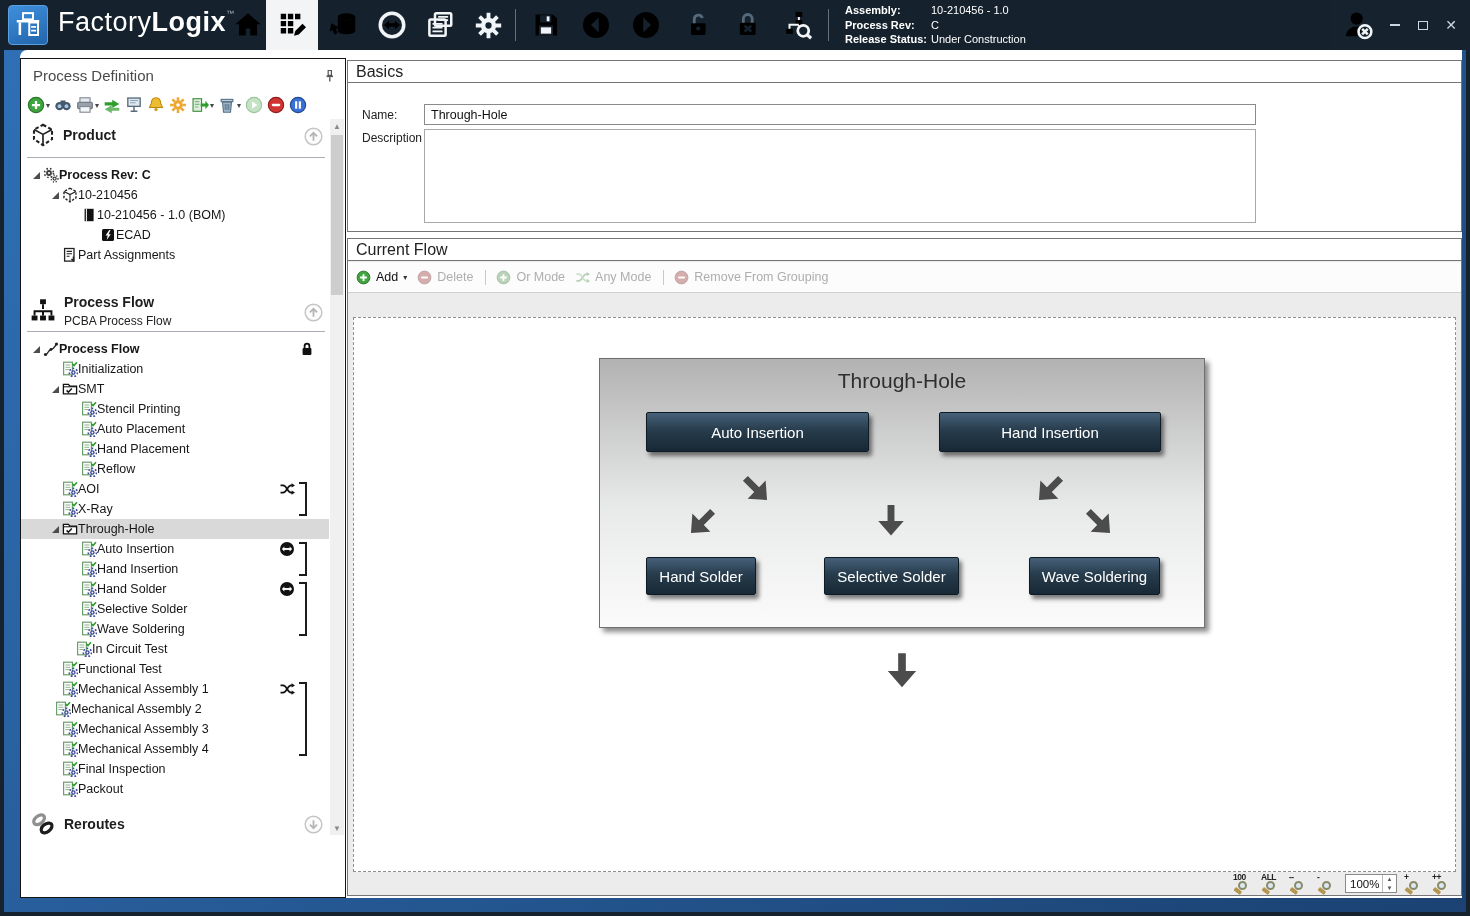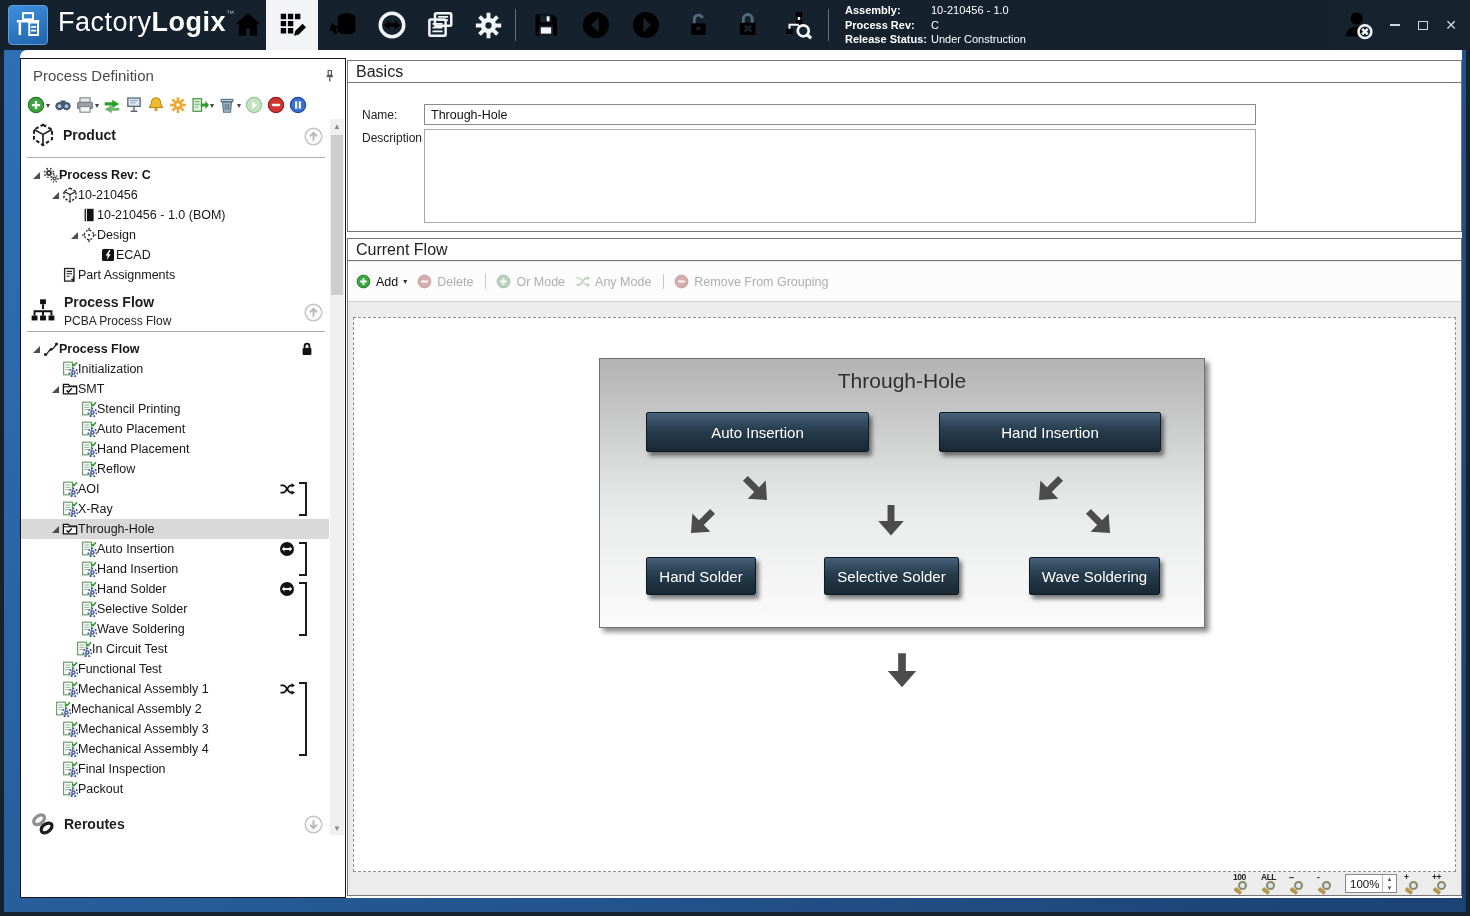--- a/index.html
+++ b/index.html
@@ -61,21 +61,21 @@
 
   
   .main { position:absolute; left:327px; top:0; right:0; bottom:0; background:#fff; }
   .panel { position:absolute; left:0; right:0; border:1px solid #767676; background:#fff; }
   .panel-h { height:22px; line-height:21px; padding:0 8px; font-size:16px; color:#222; border-bottom:1px solid #767676; background:#fff; }
   .basics { top:10px; height:172px; }
   .b-lab { position:absolute; left:14px; font-size:12px; color:#222; }
   .b-input { position:absolute; left:76px; width:832px; height:21px; border:1px solid #8a8a8a; font-size:12.5px; padding:0 6px; font-family:"Liberation Sans",sans-serif; color:#111; }
   .b-area { position:absolute; left:76px; width:832px; height:94px; border:1px solid #a8a8a8; resize:none; font-family:"Liberation Sans",sans-serif; font-size:12.5px; padding:4px 6px; }
   .cflow { top:188px; bottom:2px; background:#ececec; }
-  .cf-toolbar { position:absolute; left:0; right:0; top:23px; height:40px; background:#fcfcfc; border-bottom:1px solid #cfcfcf; display:flex; align-items:center; padding-left:8px; }
+  .cf-toolbar { position:absolute; left:0; right:0; top:23px; height:31px; background:#fcfcfc; border-bottom:1px solid #cfcfcf; display:flex; align-items:center; padding-left:8px; }
   .cf-btn { display:flex; align-items:center; gap:5px; margin-right:10px; font-size:12.5px; color:#111; cursor:pointer; }
   .cf-btn.dis { color:#aeaeae; cursor:default; }
   .cf-btn.dis svg { opacity:.42; filter:grayscale(.4); }
   .cf-btn .caret { font-size:8px; color:#333; }
   .cf-sep { width:1px; height:15px; background:#c9c9c9; margin:0 10px 0 2px; }
   .canvas { position:absolute; left:5px; right:5px; top:78px; bottom:23px; background:#fff; border:1px dashed #8f8f8f; overflow:hidden; }
   .group { position:absolute; left:245px; top:40px; width:606px; height:270px;
     background:linear-gradient(#b2b2b2,#e8eae9 55%,#fbfbfb); border:1px solid #6f6f6f;
     box-shadow:4px 4px 5px rgba(0,0,0,.45); }
   .g-title { position:absolute; top:10px; left:0; right:0; text-align:center; font-size:21px; color:#2e2e2e; }
@@ -528,27 +528,20 @@
           </svg>
           <span class="tlabel">10-210456</span>
         </div>
         <div class="trow" style="padding-left: 46px;">
           <span class="exp"></span>
           <svg class="i" width="16" height="16">
             <use href="#s-book"></use>
           </svg>
           <span class="tlabel">10-210456 - 1.0 (BOM)</span>
         </div>
-        <div class="trow" style="padding-left: 46px;">
-          <span class="exp on"></span>
-          <svg class="i" width="16" height="16">
-            <use href="#s-crosshair"></use>
-          </svg>
-          <span class="tlabel">Design</span>
-        </div>
         <div class="trow" style="padding-left: 65px;">
           <span class="exp"></span>
           <svg class="i" width="16" height="16">
             <use href="#s-bolt"></use>
           </svg>
           <span class="tlabel">ECAD</span>
         </div>
         <div class="trow" style="padding-left: 27px;">
           <span class="exp"></span>
           <svg class="i" width="16" height="16">

